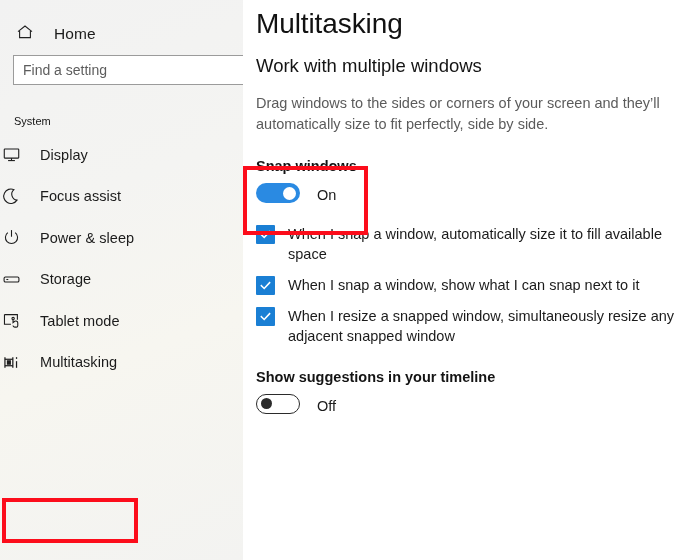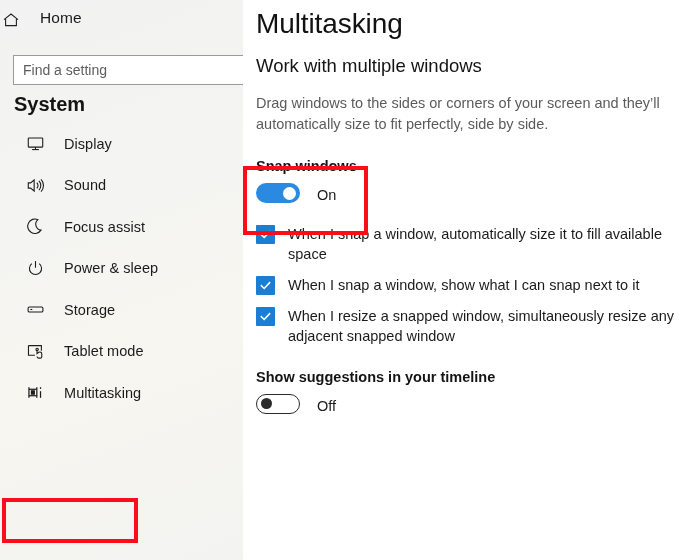--- a/index.html
+++ b/index.html
@@ -25,22 +25,23 @@
   .sidebar {
     position: relative;
     width: 243px;
     height: 560px;
     flex: 0 0 243px;
     background: linear-gradient(160deg, #f2f2f2 0%, #f4f4f2 35%, #f7f6f0 62%, #f3f3f1 100%);
     box-sizing: border-box;
   }
   .home-row {
     display: flex;
-    align-items: flex-start;
+    align-items: flex-end;
     height: 34px;
+    padding-left: 14px;
     margin-top: 9px;
   }
   .home-icon {
     width: 22px;
     height: 22px;
     flex: 0 0 22px;
     display: flex;
     align-items: center;
     justify-content: center;
     color: #202020;
@@ -81,34 +82,34 @@
     right: 7px;
     top: 50%;
     transform: translateY(-50%);
     width: 15px;
     height: 15px;
     color: #3a3a3a;
     pointer-events: none;
   }
 
   .section-title {
-    margin: 8px 0 0 14px;
-    font-size: 20px;
-    font-weight: bold;
+    margin: 30px 0 0 14px;
+    font-size: 11px;
+    font-weight: normal;
     color: #141414;
   }
 
   .nav {
     margin-top: 11px;
   }
   .nav-item {
     display: flex;
     align-items: center;
     height: 33px;
-    padding-left: 24px;
+    padding-left: 0;
     margin-bottom: 8.5px;
     position: relative;
   }
   .nav-icon {
     width: 22px;
     height: 22px;
     flex: 0 0 22px;
     display: flex;
     align-items: center;
     justify-content: center;
@@ -294,31 +295,20 @@
         <span class="nav-icon">
           <svg width="19" height="19" viewBox="0 0 20 20" fill="none" stroke="currentColor" stroke-width="1.15">
             <rect x="2.4" y="4.2" width="15.2" height="9.6" rx="0.6"></rect>
             <path d="M10 13.8 L10 16.2"></path>
             <path d="M6.4 16.4 L13.6 16.4"></path>
           </svg>
         </span>
         <span class="nav-label">Display</span>
       </div>
 
-      <div class="nav-item">
-        <span class="nav-icon">
-          <svg width="19" height="19" viewBox="0 0 20 20" fill="none" stroke="currentColor" stroke-width="1.15">
-            <path d="M8.6 4.2 L4.8 7.2 L2.4 7.2 L2.4 12.8 L4.8 12.8 L8.6 15.8 Z"></path>
-            <path d="M11.4 7.1 A4 4 0 0 1 11.4 12.9"></path>
-            <path d="M13.6 5.2 A6.8 6.8 0 0 1 13.6 14.8"></path>
-            <path d="M15.8 3.6 A9.2 9.2 0 0 1 15.8 16.4"></path>
-          </svg>
-        </span>
-        <span class="nav-label">Sound</span>
-      </div>
 
 
       <div class="nav-item">
         <span class="nav-icon">
           <svg width="19" height="19" viewBox="0 0 20 20" fill="none" stroke="currentColor" stroke-width="1.15">
             <path d="M12.6 2.8 A7.6 7.6 0 1 0 15.8 13.8 A6.2 6.2 0 0 1 12.6 2.8 Z"></path>
           </svg>
         </span>
         <span class="nav-label">Focus assist</span>
       </div>

